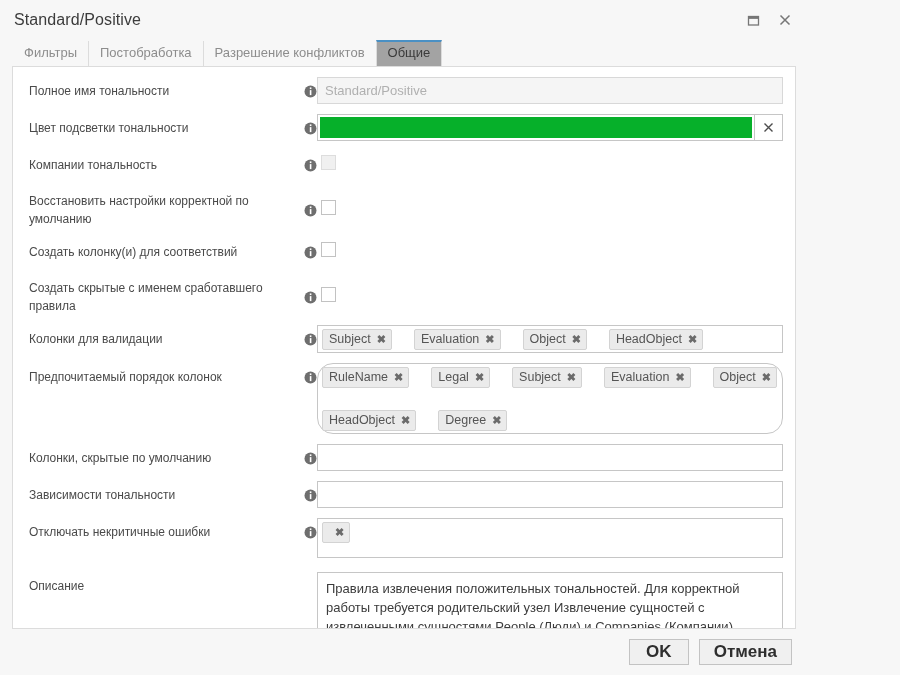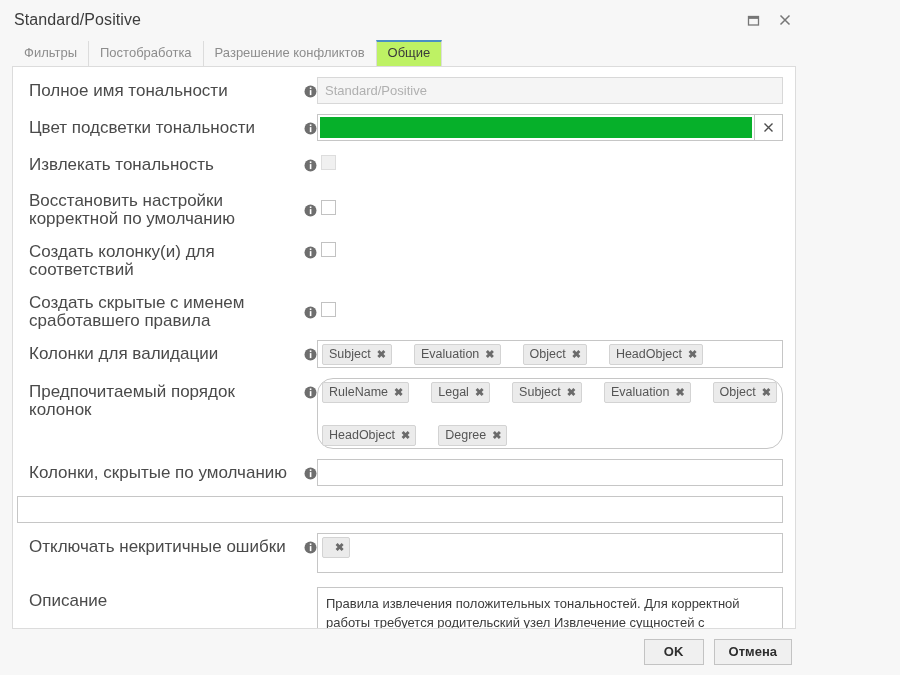--- a/index.html
+++ b/index.html
@@ -75,21 +75,21 @@
     line-height: 16px;
     border-left: 1px solid #dcdcdc;
     position: relative;
     box-sizing: border-box;
     background: transparent;
     white-space: nowrap;
   }
   .tab:first-child { border-left: none; padding-left: 10px; }
   .tab.active {
     color: #3b3b3b;
-    background: #bef264;
+    background: #a3a3a3;
     border: 1px solid #dcdcdc;
     border-bottom: none;
     border-top: 2px solid #4a90c4;
     padding-top: 3px;
     z-index: 3;
   }
 
   
   .panel {
     margin: 0 12px 0 12px;
@@ -114,21 +114,21 @@
     width: 300px;
     flex: none;
     display: flex;
     align-items: flex-start;
     padding-top: 5px;
     padding-left: 12px;
     box-sizing: border-box;
   }
   .label-text {
     color: #4a4a4a;
-    font-size: 17px;
+    font-size: 12px;
     line-height: 18px;
     flex: 1;
     padding-right: 6px;
   }
   .info-icon {
     flex: none;
     width: 13px;
     height: 13px;
     margin-top: 3px;
   }
@@ -285,21 +285,21 @@
     box-sizing: border-box;
   }
   .btn {
     min-width: 60px;
     height: 26px;
     padding: 0 14px;
     border: 1px solid #c3c3c3;
     background: #f0f0f0;
     color: #2e2e2e;
     font-family: "Liberation Sans", sans-serif;
-    font-size: 13px;
+    font-size: 17px;
     font-weight: bold;
     box-sizing: border-box;
     line-height: 24px;
     text-align: center;
   }
 </style>
 </head>
 <body>
 
 <div class="window">
@@ -363,21 +363,21 @@
               <svg width="11" height="11" viewBox="0 0 11 11">
                 <path d="M1.5 1.5 L9.5 9.5 M9.5 1.5 L1.5 9.5" stroke="#4d4d4d" stroke-width="1.4" fill="none"></path>
               </svg>
             </div>
           </div>
         </div>
       </div>
 
       <div class="row">
         <div class="label-cell">
-          <span class="label-text">Извлекать тональность</span>
+          <span class="label-text">Компании тональность</span>
           <svg class="info-icon" viewBox="0 0 13 13">
             <circle cx="6.5" cy="6.5" r="6" fill="#6e6e6e"></circle>
             <rect x="5.8" y="2.4" width="1.6" height="1.7" fill="#fff"></rect>
             <rect x="5.8" y="5.1" width="1.6" height="5" fill="#fff"></rect>
           </svg>
         </div>
         <div class="field-cell">
           <span class="cbox disabled"></span>
         </div>
       </div>
@@ -506,20 +506,28 @@
             <rect x="5.8" y="2.4" width="1.6" height="1.7" fill="#fff"></rect>
             <rect x="5.8" y="5.1" width="1.6" height="5" fill="#fff"></rect>
           </svg>
         </div>
         <div class="field-cell">
           <input class="txt" type="text" value="" style="">
         </div>
       </div>
 
       <div class="row">
+        <div class="label-cell">
+          <span class="label-text">Зависимости тональности</span>
+          <svg class="info-icon" viewBox="0 0 13 13">
+            <circle cx="6.5" cy="6.5" r="6" fill="#6e6e6e"></circle>
+            <rect x="5.8" y="2.4" width="1.6" height="1.7" fill="#fff"></rect>
+            <rect x="5.8" y="5.1" width="1.6" height="5" fill="#fff"></rect>
+          </svg>
+        </div>
         <div class="field-cell">
           <input class="txt" type="text" value="" style="">
         </div>
       </div>
 
       <div class="row row-longchip">
         <div class="label-cell">
           <span class="label-text">Отключать некритичные ошибки</span>
           <svg class="info-icon" viewBox="0 0 13 13">
             <circle cx="6.5" cy="6.5" r="6" fill="#6e6e6e"></circle>

